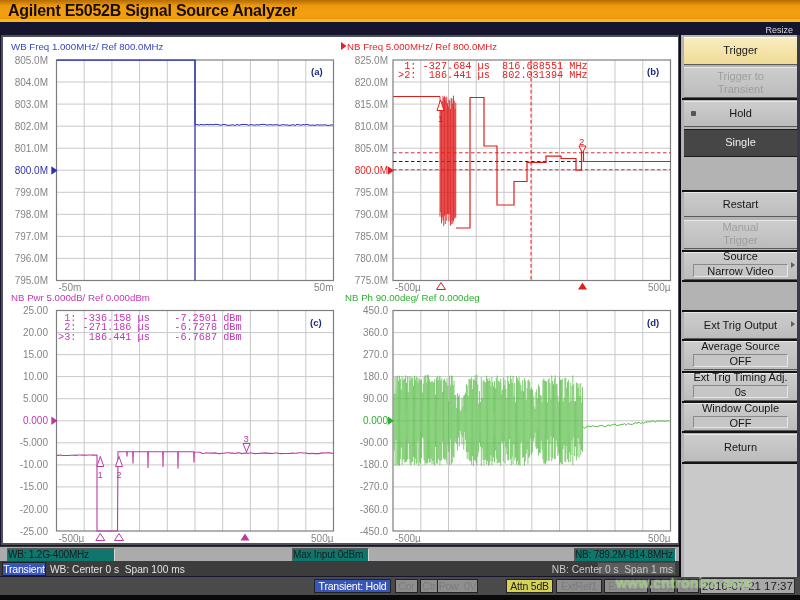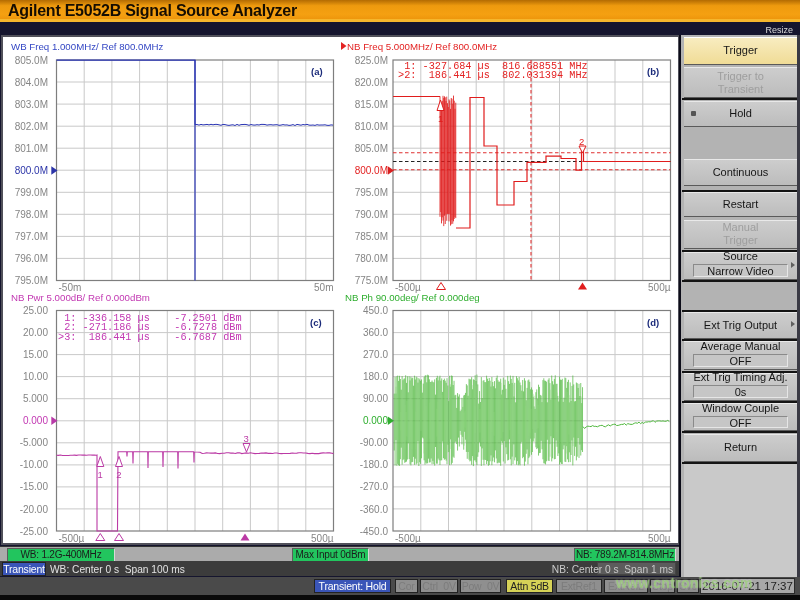--- a/index.html
+++ b/index.html
@@ -2,21 +2,21 @@
 <html><head><meta charset="utf-8"><style>
 *{margin:0;padding:0;box-sizing:border-box}
 html,body{width:800px;height:600px;overflow:hidden;background:#15152e;font-family:"Liberation Sans",sans-serif}
 #root{position:relative;width:800px;height:600px}
 #titlebar{position:absolute;left:0;top:0;width:800px;height:19px;background:linear-gradient(#b36b02,#ee9a0e 30%,#f5a011 75%,#ee960c)}
 #goldstrip{position:absolute;left:0;top:19px;width:800px;height:3px;background:#f6b62c}
 #titlebar span{position:absolute;left:8px;top:2px;font-size:16px;font-weight:bold;color:#160d02;letter-spacing:-0.25px}
 #resize{position:absolute;right:7px;top:24.5px;font-size:9px;color:#d8d8d8}
 #panel{position:absolute;left:1px;top:35px;width:679px;height:510px;background:#fff;border:2px solid #50505a}
 .bar1{position:absolute;left:0;top:546px;width:681px;height:15px;background:#ababab;border-top:1px solid #333}
-.inset{position:absolute;top:1px;height:14px;background:#22c55e;border:1px solid;border-color:#5c5c5c #d8d8d8 #d8d8d8 #5c5c5c;font-size:10px;letter-spacing:-0.2px;color:#1c1c1c;line-height:12px;text-align:center}
+.inset{position:absolute;top:1px;height:14px;background:#0f766e;border:1px solid;border-color:#5c5c5c #d8d8d8 #d8d8d8 #5c5c5c;font-size:10px;letter-spacing:-0.2px;color:#1c1c1c;line-height:12px;}
 .bar2{position:absolute;left:0;top:561px;width:681px;height:15px;background:#3c3c3c;color:#e3e3e3;font-size:10.2px}
 .bar3{position:absolute;left:0;top:577px;width:800px;height:18px;background:#4a4a4a}
 #blackfoot{position:absolute;left:0;top:595px;width:800px;height:5px;background:#0a0a0a}
 .sbox{position:absolute;top:2px;height:14px;border:1px solid #222;font-size:10.5px;letter-spacing:-0.2px;line-height:13px;text-align:center;background:#9d9d9d;color:#777}
 .sbox.on{background:#3a55b8;color:#fff}
 .sbox.warn{background:#d6d257;color:#222}
 .sbox.off{background:#8f8f8f;color:#7c7c7c}
 #sidebar{position:absolute;left:681px;top:35px;width:119px;height:542px;background:#b3b3b3}
 #sidedark{position:absolute;left:679px;top:35px;width:5px;height:542px;background:#0c0c18}
 #belowbtns{position:absolute;left:684px;top:462px;width:113px;height:115px;background:#c9c9c9}
@@ -156,21 +156,21 @@
 <div class="bar2">
   <div class="sbox on" style="left:2px;width:44px;top:1px">Transient</div>
   <span style="position:absolute;left:50px;top:2.5px">WB: Center 0 s&nbsp;&nbsp;Span 100 ms</span>
   <div style="position:absolute;left:597px;top:1px;width:79px;height:13px;background:#5c5c5c;border:1px solid #444"></div>
       <span style="position:absolute;right:8px;top:2.5px;color:#c9c9c9">NB: Center 0 s&nbsp;&nbsp;Span 1 ms</span>
 </div>
 <div class="bar3">
   <div class="sbox on" style="left:314px;width:77px">Transient: Hold</div>
   <div class="sbox off" style="left:395px;width:23px">Cor</div>
   <div class="sbox off" style="left:420px;width:38px">Ctrl&nbsp;&nbsp;0V</div>
-  <div class="sbox off" style="left:460px;width:41px">Pow&nbsp;&nbsp;0V</div>
+  <div class="sbox off" style="left:437px;width:41px">Pow&nbsp;&nbsp;0V</div>
   <div class="sbox warn" style="left:506px;width:47px">Attn 5dB</div>
   <div class="sbox off" style="left:556px;width:46px">ExtRef1</div>
   <div class="sbox off" style="left:604px;width:44px">ExtRef2</div>
   <div class="sbox off" style="left:650px;width:25px">Stop</div>
   <div class="sbox off" style="left:677px;width:22px">Svc</div>
 </div>
 <div id="blackfoot"></div>
 <div id="sidedark"></div>
 <div id="sidebar"></div>
 <div id="belowbtns"></div>
@@ -178,41 +178,41 @@
       <div class="l1">Trigger</div>
     </div>
 <div class="sb dis" style="top:67px;height:31px">
       <div class="l2">Trigger to</div>
       <div class="l2">Transient</div>
     </div>
 <div class="sb" style="top:100.5px;height:26px">
       <div class="l1">Hold</div>
       <div class="dot"></div>
     </div>
-<div class="sb" style="top:159px;height:27px">
-      <div class="l1">Continuous</div>
+<div class="sb dark" style="top:128.5px;height:28.5px">
+      <div class="l1">Single</div>
     </div>
 <div class="sb" style="top:192px;height:24.5px">
       <div class="l1">Restart</div>
     </div>
 <div class="sb dis" style="top:219.5px;height:29px">
       <div class="l2">Manual</div>
       <div class="l2">Trigger</div>
     </div>
 <div class="sb" style="top:251.5px;height:28px">
       <div class="l1">Source</div>
       <div class="vb">Narrow Video</div>
       <div class="arr"></div>
     </div>
 <div class="sb" style="top:311.5px;height:27px">
       <div class="l1">Ext Trig Output</div>
       <div class="arr"></div>
     </div>
 <div class="sb" style="top:341px;height:29px">
-      <div class="l1">Average Manual</div>
+      <div class="l1">Average Source</div>
       <div class="vb">OFF</div>
     </div>
 <div class="sb" style="top:372.5px;height:28px">
       <div class="l1">Ext Trig Timing Adj.</div>
       <div class="vb">0s</div>
     </div>
 <div class="sb" style="top:403px;height:27.5px">
       <div class="l1">Window Couple</div>
       <div class="vb">OFF</div>
     </div>

